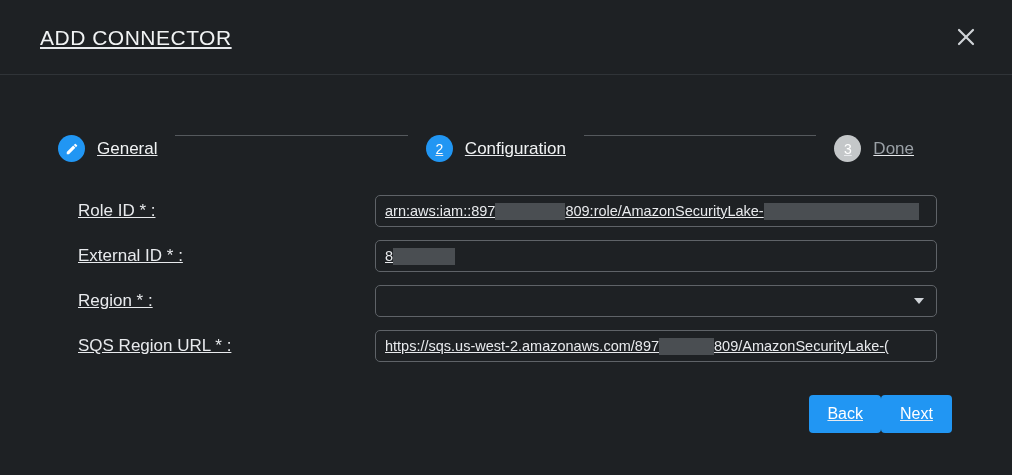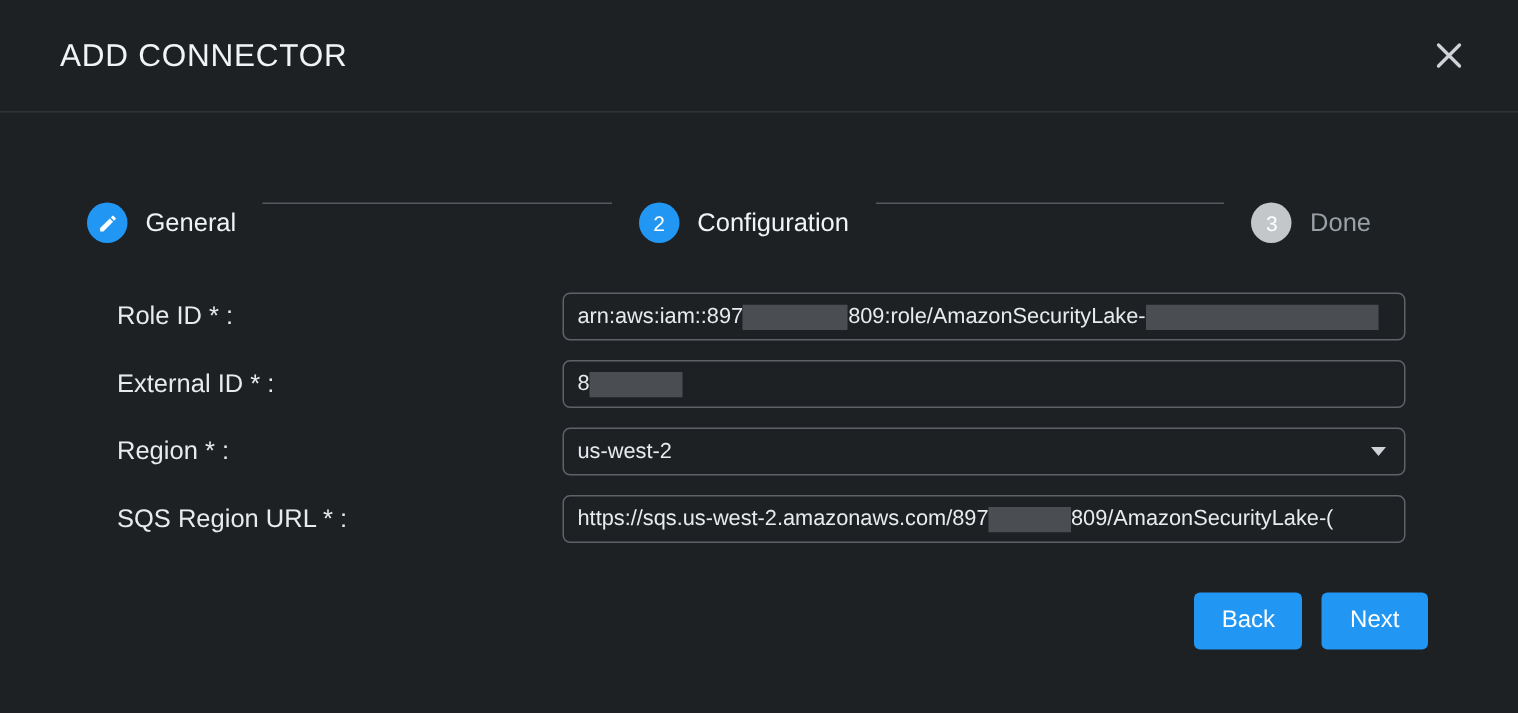--- a/index.html
+++ b/index.html
@@ -17,20 +17,21 @@
     -webkit-font-smoothing: antialiased;
   }
 
   .dialog {
     position: relative;
     width: 1012px;
     height: 368px;
     background: #1e2124;
     display: flex;
     flex-direction: column;
+    text-decoration: underline;
   }
 
   
   .dialog-header {
     position: relative;
     height: 75px;
     flex: 0 0 75px;
     border-bottom: 1px solid #303438;
     display: flex;
     align-items: center;
@@ -180,21 +181,20 @@
     height: 0;
     border-left: 5px solid transparent;
     border-right: 5px solid transparent;
     border-top: 6px solid #cfd3d7;
   }
 
   
   .actions {
     display: flex;
     justify-content: flex-end;
-    gap: 13px;
     margin: 20px 60px 0 0;
   }
 
   .btn {
     min-width: 71px;
     height: 38px;
     padding: 0 18px;
     border: none;
     border-radius: 4px;
     background: #2196f3;
@@ -267,21 +267,20 @@
         <div class="field-text">
           <span>8</span>
           <span class="redact w-ext"></span>
         </div>
       </div>
     </div>
 
     <div class="form-row">
       <div class="form-label">Region * :</div>
       <div class="field select">
-        <div class="field-text">us-west-2</div>
         <span class="caret"></span>
       </div>
     </div>
 
     <div class="form-row">
       <div class="form-label">SQS Region URL * :</div>
       <div class="field">
         <div class="field-text">
           <span>https://sqs.us-west-2.amazonaws.com/897</span>
           <span class="redact w-sqs"></span>

